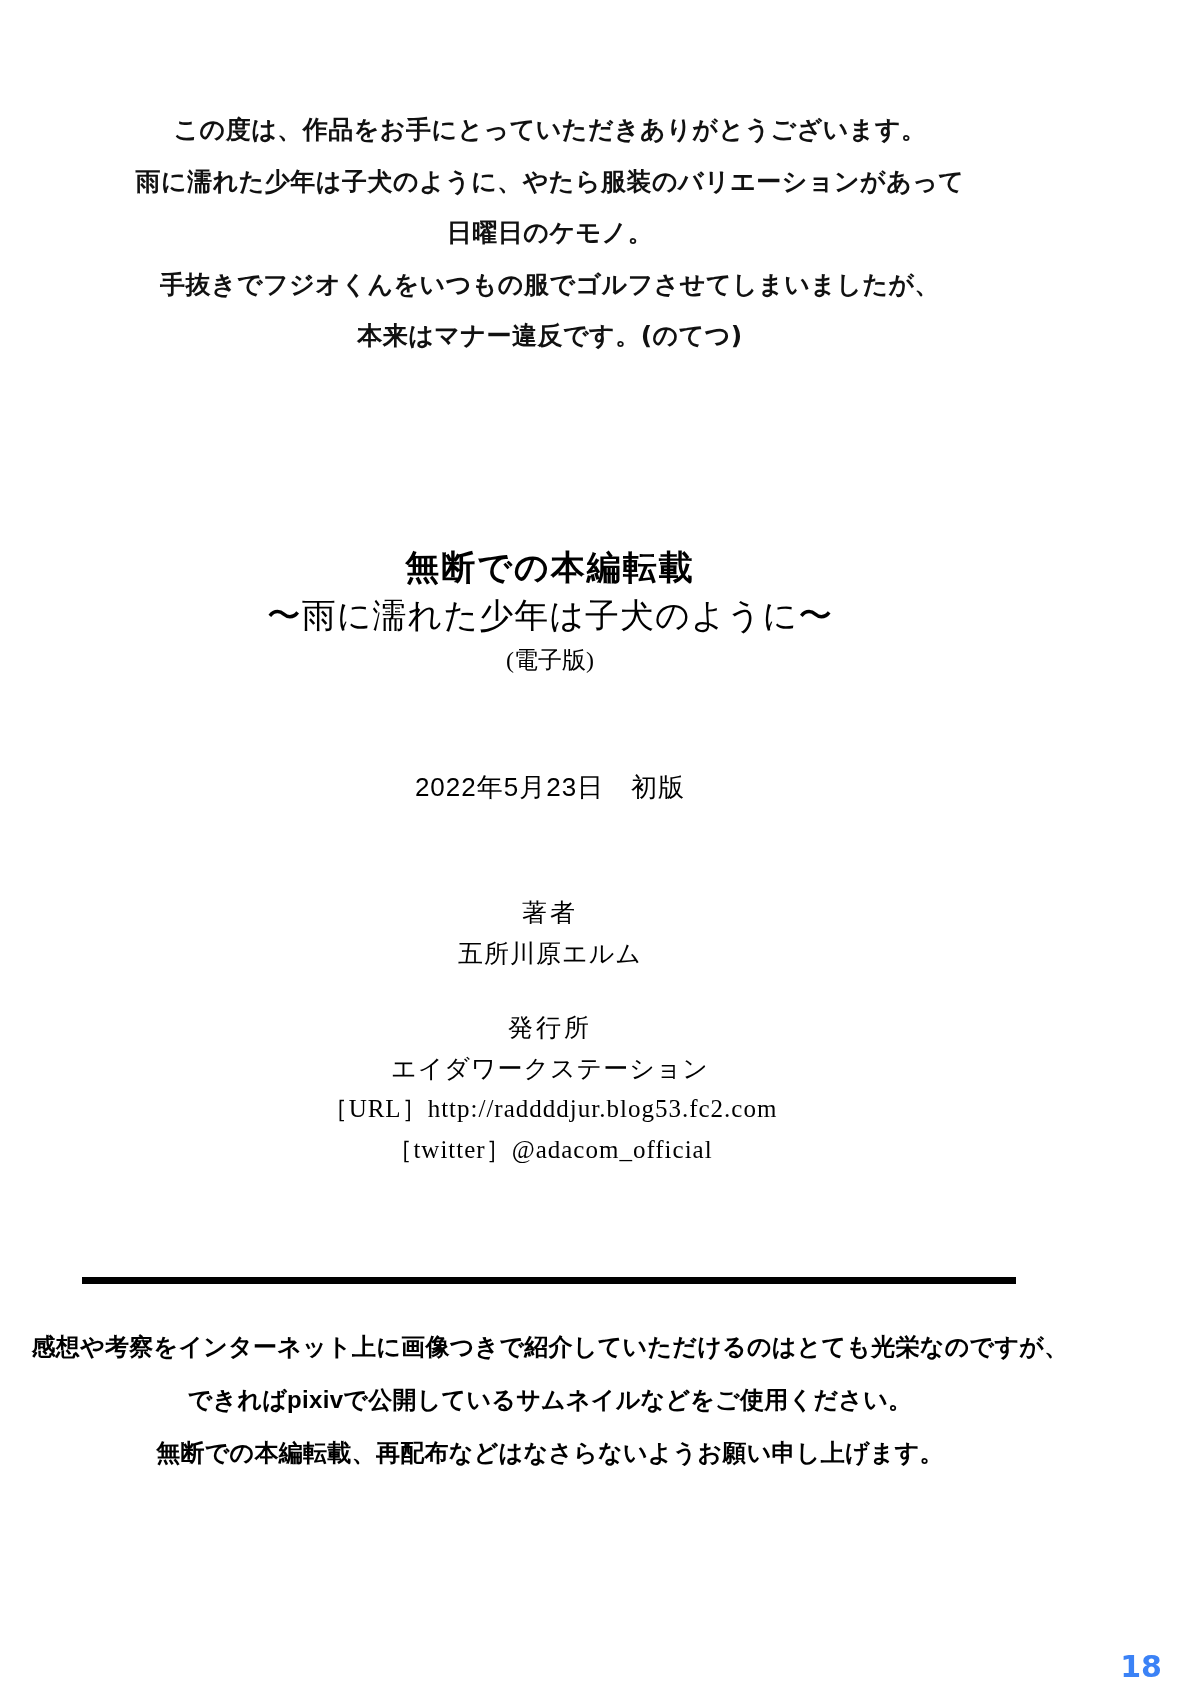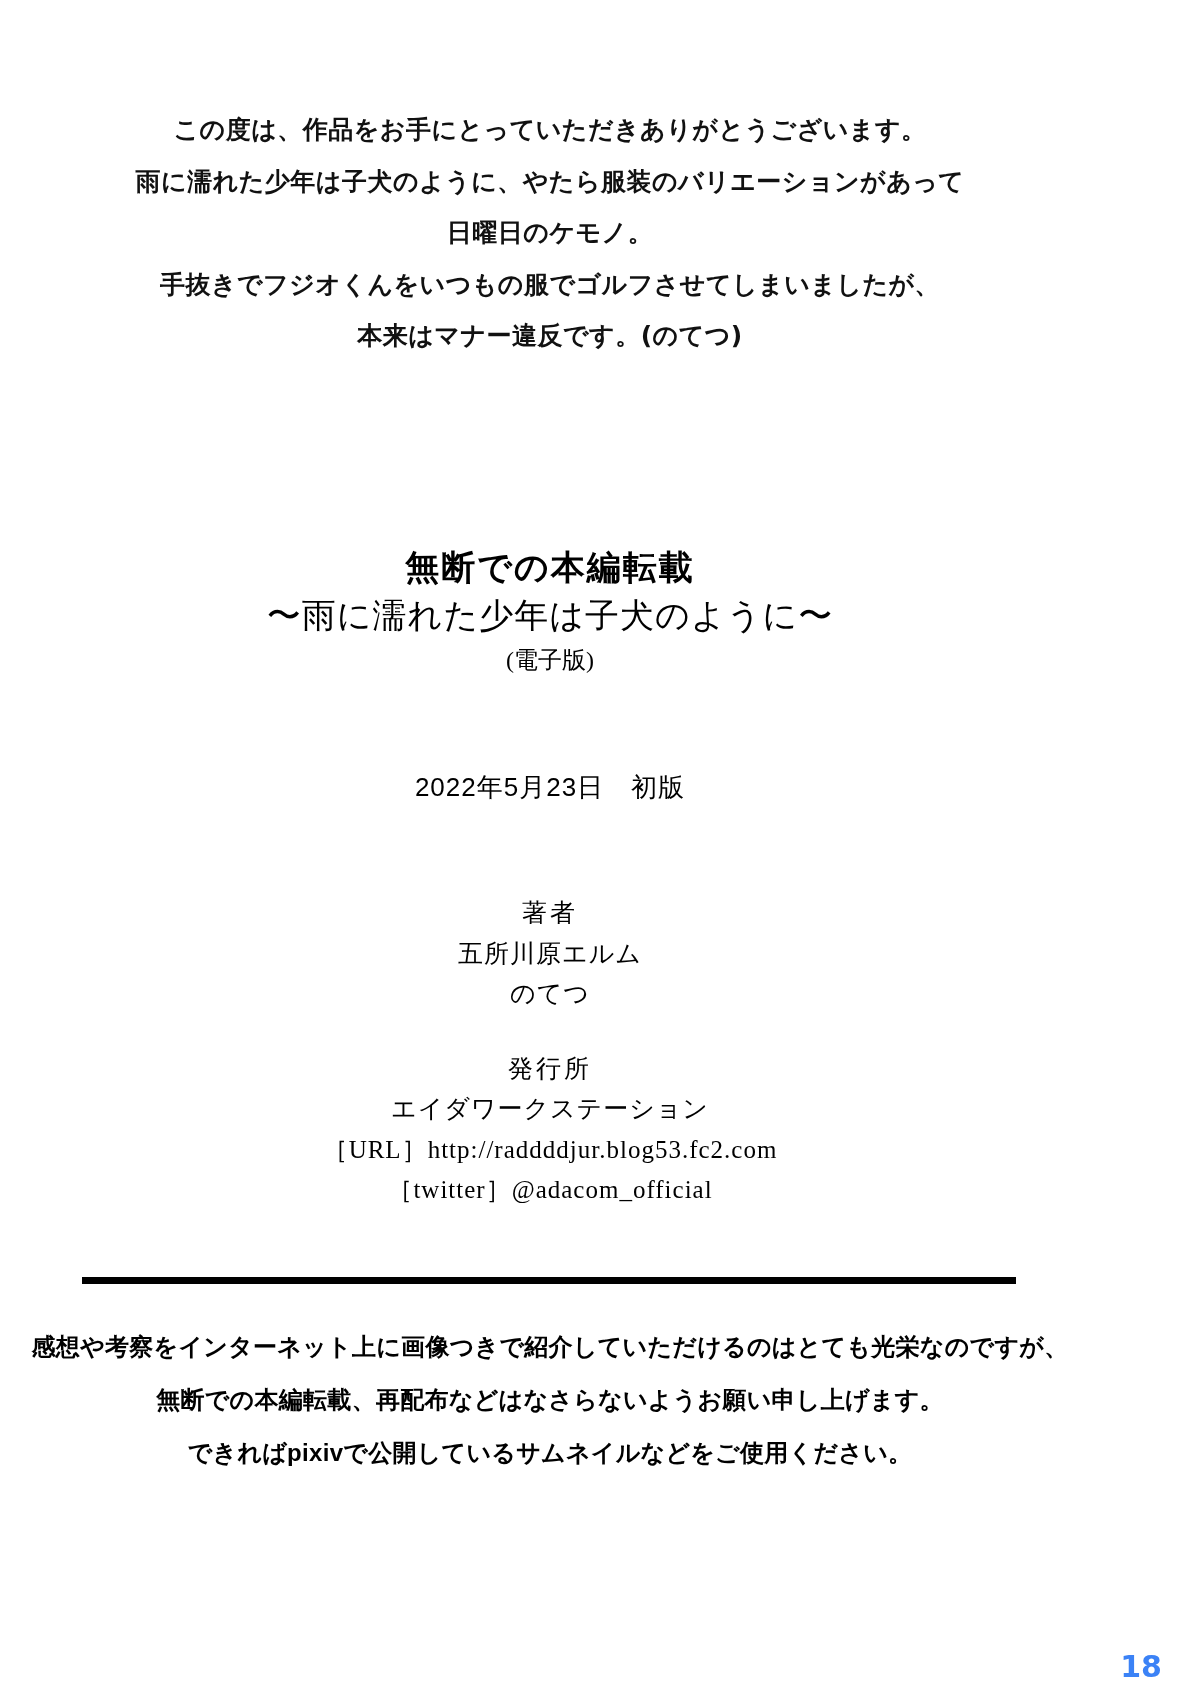--- a/index.html
+++ b/index.html
@@ -159,33 +159,32 @@
     <div class="title-sub">〜雨に濡れた少年は子犬のように〜</div>
     <div class="title-edition">(電子版)</div>
   </section>
 
   <div class="pubdate">2022年5月23日　初版</div>
 
   <section class="credits">
     <div class="grp">
       <div class="line label">著者</div>
       <div class="line">五所川原エルム</div>
-      <div class="line">のてつ</div>
     </div>
     <div class="grp">
       <div class="line label">発行所</div>
       <div class="line">エイダワークステーション</div>
       <div class="line">［URL］http://raddddjur.blog53.fc2.com</div>
       <div class="line">［twitter］@adacom_official</div>
     </div>
   </section>
 
   <div class="rule"></div>
 
   <section class="notice">
     <p>感想や考察をインターネット上に画像つきで紹介していただけるのはとても光栄なのですが、</p>
+    <p>できればpixivで公開しているサムネイルなどをご使用ください。</p>
     <p>無断での本編転載、再配布などはなさらないようお願い申し上げます。</p>
-    <p>できればpixivで公開しているサムネイルなどをご使用ください。</p>
   </section>
 
   <div class="page-number">18</div>
 
 </div>
 
 </body></html>

